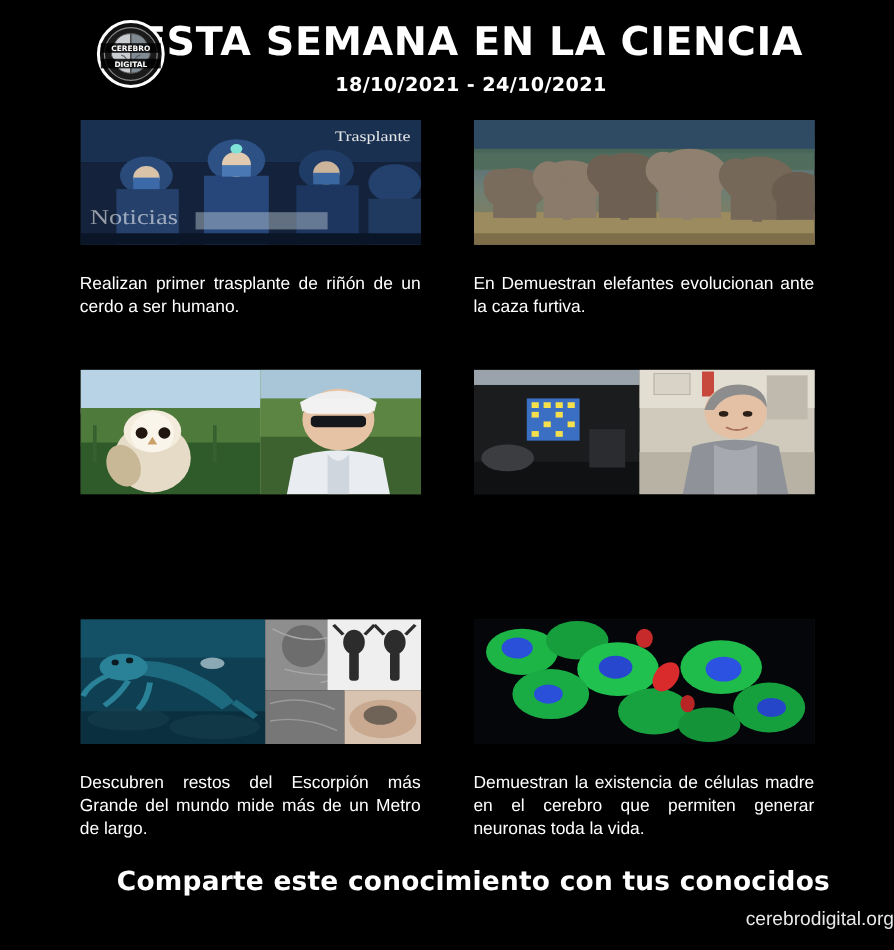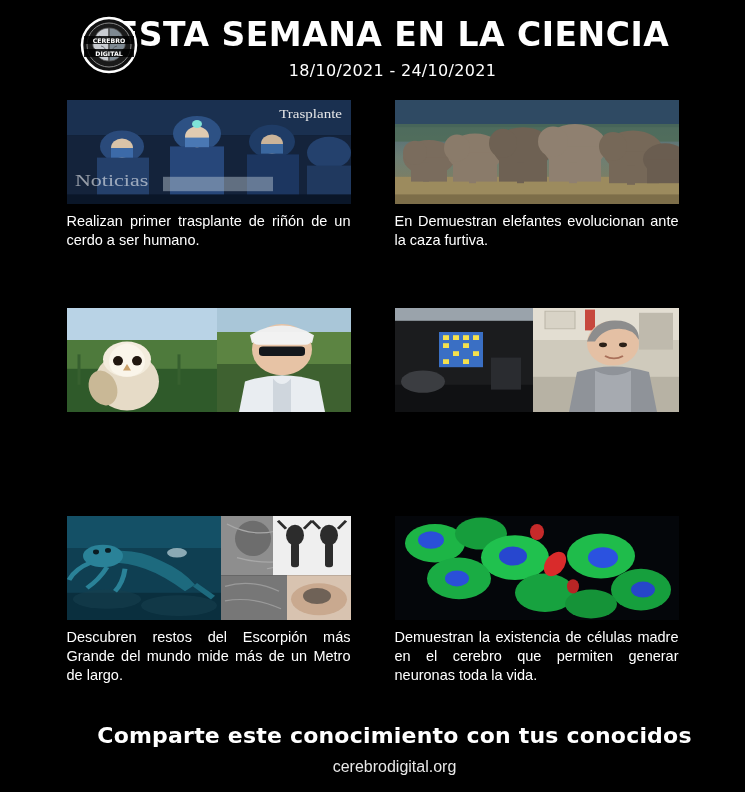--- a/index.html
+++ b/index.html
@@ -45,21 +45,21 @@
     font-family: "DejaVu Sans", sans-serif;
     font-weight: bold;
     font-size: 33px;
     letter-spacing: 0.5px;
     line-height: 1;
     color: #ffffff;
   }
   .subtitle {
     margin-top: 10px;
     font-family: "DejaVu Sans", sans-serif;
-    font-weight: normal;
+    font-weight: bold;
     font-size: 16px;
     color: #ffffff;
     letter-spacing: 0.3px;
   }
 
   
   .grid {
     margin: 8px auto 0 auto;
     width: 612px;
     display: grid;
@@ -71,21 +71,21 @@
     width: 284px;
   }
   .thumb {
     width: 284px;
     height: 104px;
     overflow: hidden;
     position: relative;
     background: #111;
   }
   .caption {
-    margin-top: 8px;
+    margin-top: 24px;
     font-family: "Liberation Sans", sans-serif;
     font-size: 14.5px;
     line-height: 1.32;
     color: #ffffff;
     text-align: justify;
     text-justify: inter-word;
   }
   .cell-h {
     height: 196px;
   }
@@ -104,20 +104,21 @@
     font-weight: bold;
     font-size: 22px;
     color: #ffffff;
     letter-spacing: 0.2px;
   }
   .footer-url {
     margin-top: 10px;
     font-family: "Liberation Sans", sans-serif;
     font-size: 16px;
     color: #e8e8e8;
+    text-align: right;
   }
 
   
   .img-svg { width: 100%; height: 100%; display: block; }
 </style>
 </head>
 <body>
 
 <div class="header">
 

